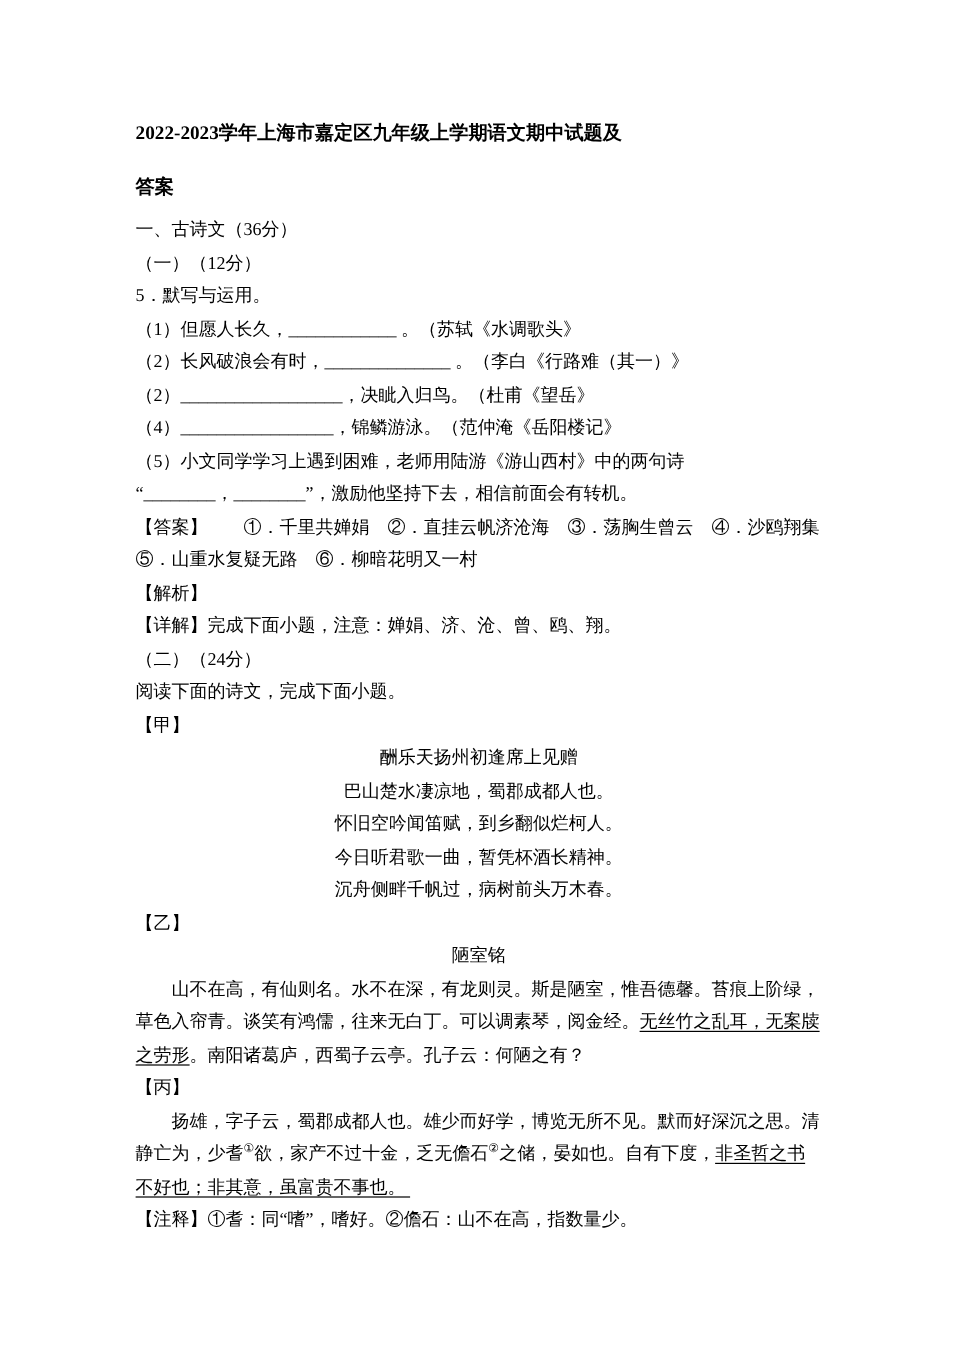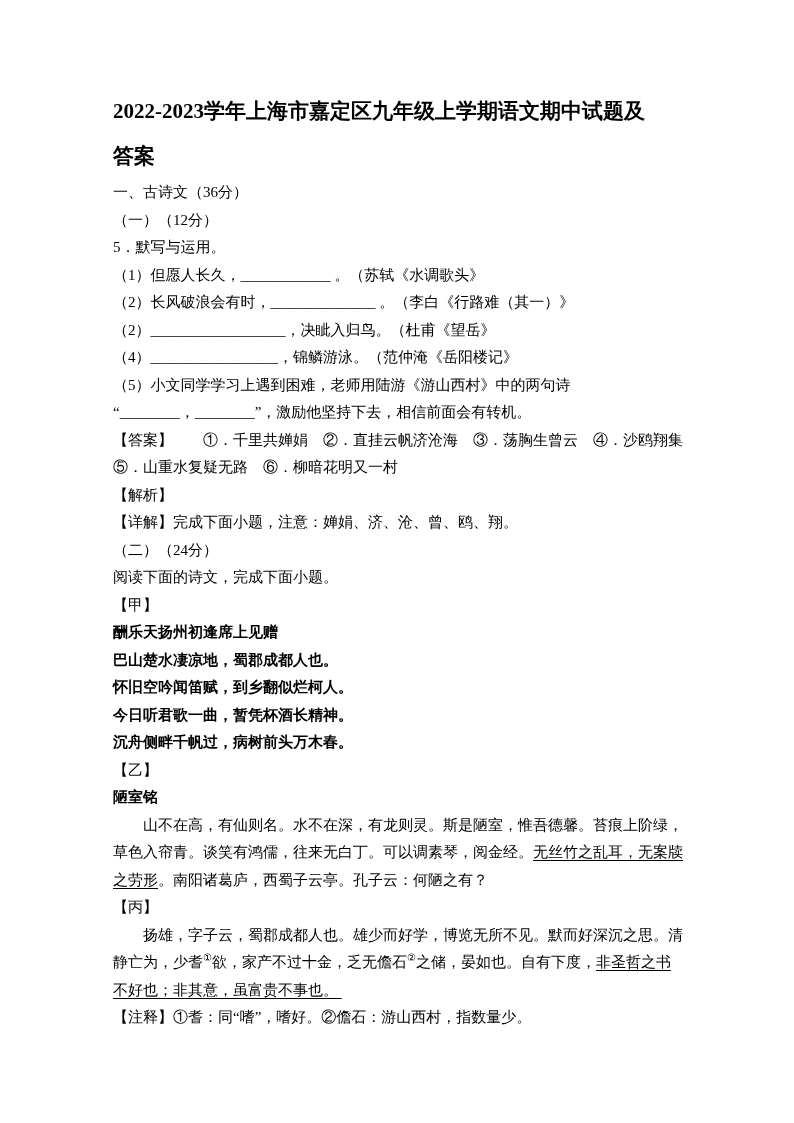--- a/index.html
+++ b/index.html
@@ -11,28 +11,28 @@
     padding: 89px 109px 0 113px;
     background: #ffffff;
     overflow: hidden;
     font-family: "Liberation Serif", "DejaVu Serif", serif;
     font-size: 15px;
     line-height: 27.5px;
     color: #000000;
   }
   h1.title {
     margin: 0;
-    font-size: 21px;
+    font-size: 16px;
     line-height: 45px;
     font-weight: bold;
     color: #000000;
   }
   .tline { display: block; }
   p { margin: 0; white-space: pre-wrap; }
-  .center { text-align: left; font-weight: bold; }
+  .center { text-align: center; }
   .indent { text-indent: 2em; }
   .blue { color: #000000; }
   .answer-label { margin-right: 30px; }
   .u { text-decoration: underline; text-underline-offset: 3px; }
   sup { font-size: 10px; line-height: 0; vertical-align: super; }
 </style>
 </head>
 <body>
 
 <div class="page">
@@ -70,15 +70,15 @@
   <p class="center">今日听君歌一曲，暂凭杯酒长精神。</p>
   <p class="center">沉舟侧畔千帆过，病树前头万木春。</p>
 
   <p>【乙】</p>
   <p class="center">陋室铭</p>
   <p class="indent"><span>山不在高，有仙则名。水不在深，有龙则灵。斯是陋室，惟吾德馨。苔痕上阶绿，草色入帘青。谈笑有鸿儒，往来无白丁。可以调素琴，阅金经。</span><span class="u">无丝竹之乱耳，无案牍之劳形</span><span>。南阳诸葛庐，西蜀子云亭。孔子云：何陋之有？</span></p>
 
   <p>【丙】</p>
   <p class="indent"><span>扬雄，字子云，蜀郡成都人也。雄少而好学，博览无所不见。默而好深沉之思。清静亡为，少耆</span><sup>①</sup><span>欲，家产不过十金，乏无儋石</span><sup>②</sup><span>之储，晏如也。自有下度，</span><span class="u">非圣哲之书不好也；非其意，虽富贵不事也。 </span></p>
 
-  <p>【注释】①耆：同“嗜”，嗜好。②儋石：游山西村，指数量少。</p>
+  <p>【注释】①耆：同“嗜”，嗜好。②儋石：山不在高，指数量少。</p>
 
 </div>
 
 </body></html>

